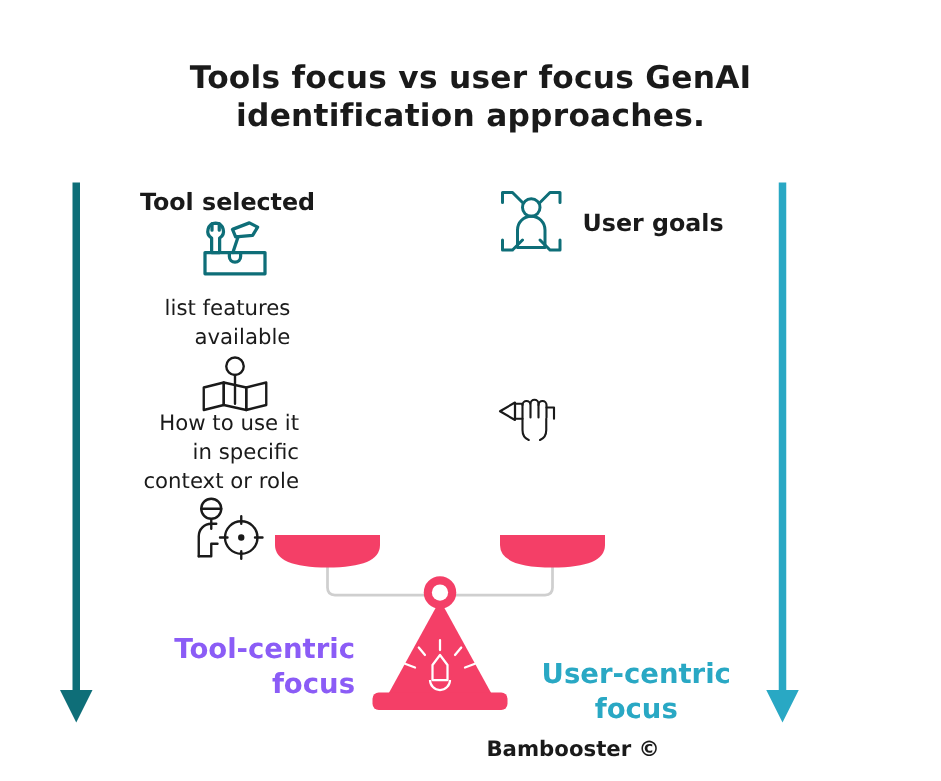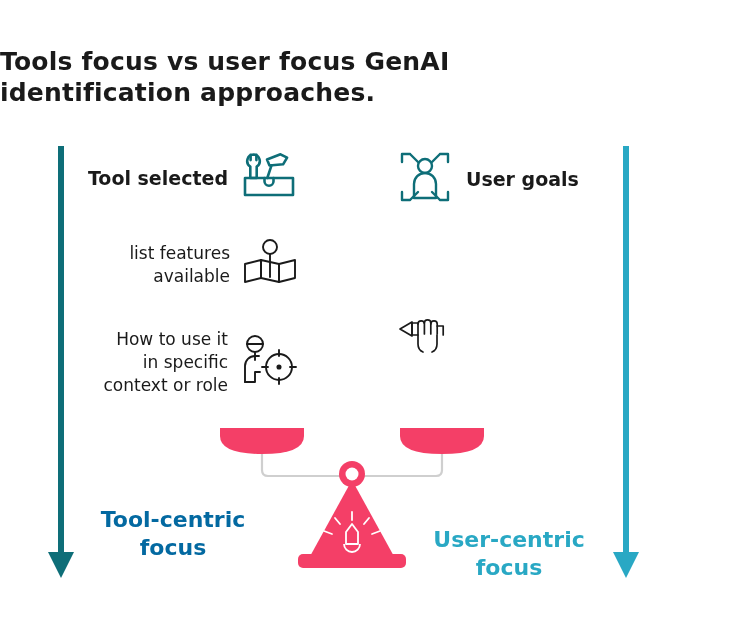--- a/index.html
+++ b/index.html
@@ -17,20 +17,21 @@
     background: #ffffff;
     overflow: hidden;
   }
 
   
   .title {
     position: absolute;
     left: 0;
     top: 46px;
     width: 753px;
+    text-align: center;
     font-family: "DejaVu Sans", sans-serif;
     font-weight: bold;
     font-size: 25px;
     line-height: 31px;
     color: #1a1a1a;
     letter-spacing: 0.2px;
   }
   .title .line2 { display: block; }
 
   
@@ -63,21 +64,21 @@
   .item {
     position: absolute;
     display: flex;
     align-items: center;
   }
   .item .icon { flex: 0 0 auto; }
   .item .label {
     font-family: "DejaVu Sans", sans-serif;
     color: #1a1a1a;
   }
-  .left-item  { justify-content: flex-end; }
+  .left-item  { justify-content: flex-end; flex-direction: column; }
   .left-item .label  { text-align: right; margin-right: 12px; order: 0; }
   .left-item .icon   { order: 1; }
   .right-item .icon  { margin-right: 12px; }
   .right-item .label { text-align: center; }
 
   .heading-label {
     font-weight: bold;
     font-size: 19px;
     line-height: 24px;
   }
@@ -107,21 +108,21 @@
 
   
   .focus-label {
     position: absolute;
     font-family: "DejaVu Sans", sans-serif;
     font-weight: bold;
     font-size: 22px;
     line-height: 28px;
     text-align: center;
   }
-  #focus-left  { left: 62px;  top: 506px; width: 222px; color: #0369a1; }
+  #focus-left  { left: 62px;  top: 506px; width: 222px; color: #8b5cf6; text-align: right; }
   #focus-right { left: 404px; top: 506px; width: 210px; color: #29a8c4; margin-top: 20px; }
 
   
   #footer {
     position: absolute;
     left: 0;
     top: 590px;
     width: 753px;
     text-align: center;
     font-family: "DejaVu Sans", sans-serif;
@@ -252,14 +253,15 @@
         <path d="M154 110 l8 -3"></path>
       </g>
       <path d="M134 100 l6 8 l0 12 l-12 0 l0 -12 z" stroke="#ffffff" stroke-width="1.8" fill="none" stroke-linejoin="round"></path>
       <path d="M126 120 a8 8 0 0 0 16 0" stroke="#ffffff" stroke-width="1.8" fill="none"></path>
     </svg>
   </div>
 
   <div class="focus-label" id="focus-left">Tool-centric<br>focus</div>
   <div class="focus-label" id="focus-right">User-centric<br>focus</div>
 
+  <div id="footer">Bambooster ©</div>
 
 </div>
 
 </body></html>

